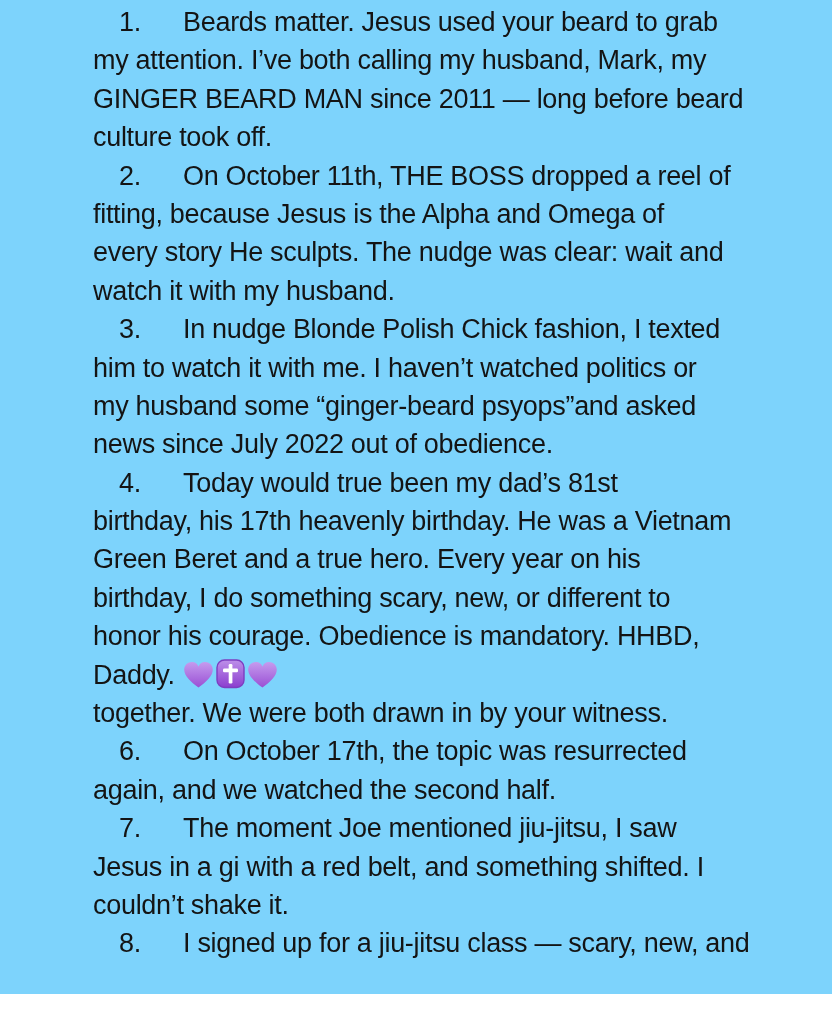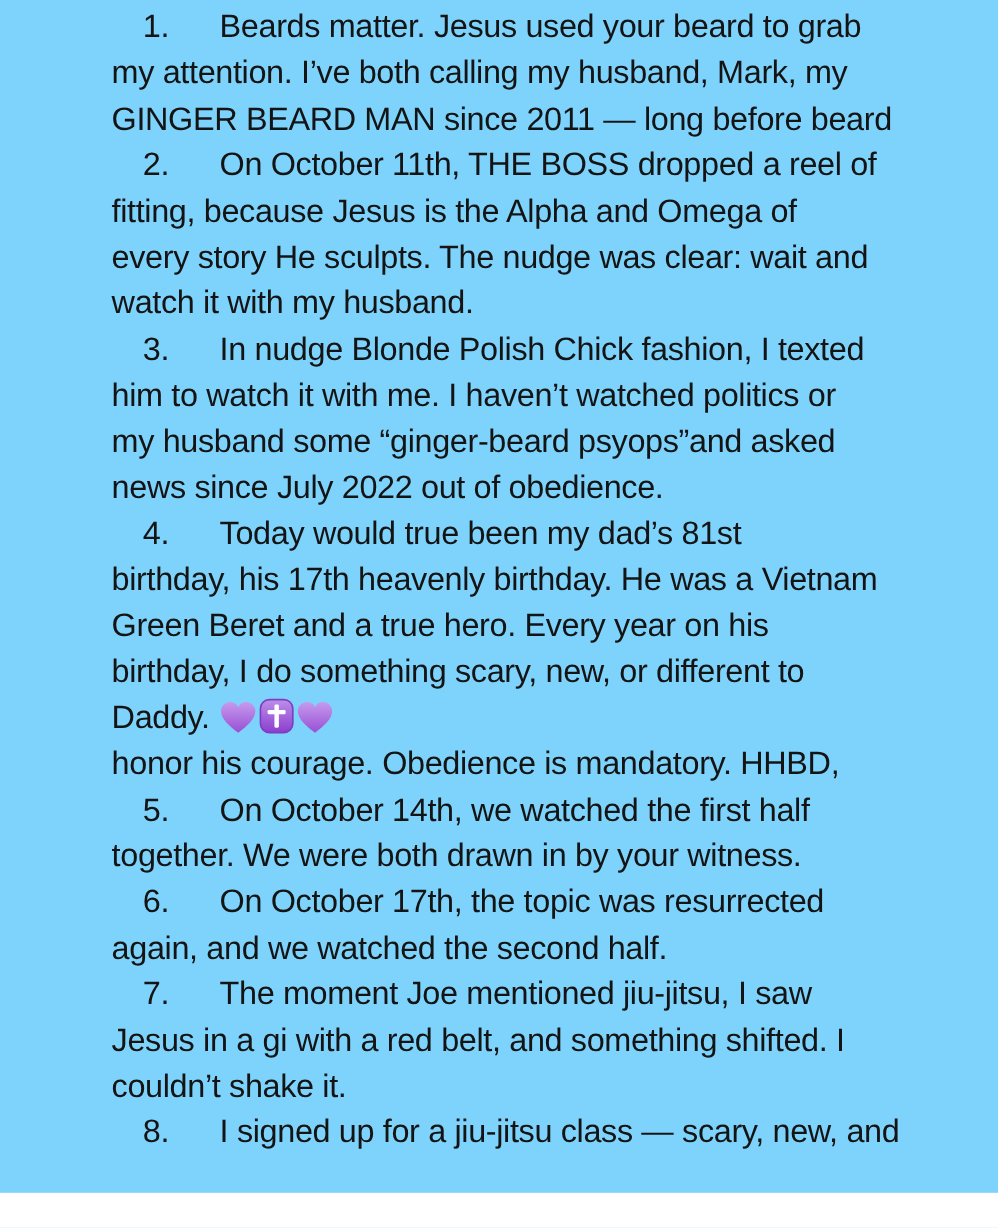--- a/index.html
+++ b/index.html
@@ -44,32 +44,34 @@
   }
 </style>
 </head>
 <body>
 
 <div class="page">
   <div id="list">
       <div class="line first"><span class="num">1.</span><span>Beards matter. Jesus used your beard to grab</span></div>
       <div class="line"><span>my attention. I’ve both calling my husband, Mark, my</span></div>
       <div class="line"><span>GINGER BEARD MAN since 2011 — long before beard</span></div>
+      <div class="line"><span>culture took off.</span></div>
       <div class="line first"><span class="num">2.</span><span>On October 11th, THE BOSS dropped a reel of</span></div>
       <div class="line"><span>fitting, because Jesus is the Alpha and Omega of</span></div>
       <div class="line"><span>every story He sculpts. The nudge was clear: wait and</span></div>
       <div class="line"><span>watch it with my husband.</span></div>
       <div class="line first"><span class="num">3.</span><span>In nudge Blonde Polish Chick fashion, I texted</span></div>
       <div class="line"><span>him to watch it with me. I haven’t watched politics or</span></div>
       <div class="line"><span>my husband some “ginger-beard psyops”and asked</span></div>
       <div class="line"><span>news since July 2022 out of obedience.</span></div>
       <div class="line first"><span class="num">4.</span><span>Today would true been my dad’s 81st</span></div>
       <div class="line"><span>birthday, his 17th heavenly birthday. He was a Vietnam</span></div>
       <div class="line"><span>Green Beret and a true hero. Every year on his</span></div>
       <div class="line"><span>birthday, I do something scary, new, or different to</span></div>
+      <div class="line"><span>honor his courage. Obedience is mandatory. HHBD,</span></div>
       <div class="line"><span>Daddy. </span><span class="emoji"><svg width="31" height="28" viewBox="0 0 32 29">
             <defs>
               <linearGradient id="hg0" x1="0" y1="0" x2="0" y2="1">
                 <stop offset="0" stop-color="#c59bee"></stop>
                 <stop offset="1" stop-color="#9a4fd4"></stop>
               </linearGradient>
             </defs>
             <path fill="url(#hg0)" d="M16 27.5 C 8.5 22, 1.2 15.5, 1.2 9 C 1.2 4.2, 5 1, 9.2 1 C 12.6 1, 15.1 3.1, 16 5.6 C 16.9 3.1, 19.4 1, 22.8 1 C 27 1, 30.8 4.2, 30.8 9 C 30.8 15.5, 23.5 22, 16 27.5 Z"></path>
           </svg></span><span class="emoji"><svg width="29" height="31" viewBox="0 0 29 31">
             <defs>
@@ -83,22 +85,20 @@
             <rect x="7" y="10.6" width="15" height="3.7" rx="1.2" fill="#ffffff"></rect>
           </svg></span><span class="emoji"><svg width="31" height="28" viewBox="0 0 32 29">
             <defs>
               <linearGradient id="hg2" x1="0" y1="0" x2="0" y2="1">
                 <stop offset="0" stop-color="#c59bee"></stop>
                 <stop offset="1" stop-color="#9a4fd4"></stop>
               </linearGradient>
             </defs>
             <path fill="url(#hg2)" d="M16 27.5 C 8.5 22, 1.2 15.5, 1.2 9 C 1.2 4.2, 5 1, 9.2 1 C 12.6 1, 15.1 3.1, 16 5.6 C 16.9 3.1, 19.4 1, 22.8 1 C 27 1, 30.8 4.2, 30.8 9 C 30.8 15.5, 23.5 22, 16 27.5 Z"></path>
           </svg></span></div>
-      <div class="line"><span>honor his courage. Obedience is mandatory. HHBD,</span></div>
-      <div class="line first"><span class="num">5.</span><span>On October 14th, we watched the first half</span></div>
       <div class="line"><span>together. We were both drawn in by your witness.</span></div>
       <div class="line first"><span class="num">6.</span><span>On October 17th, the topic was resurrected</span></div>
       <div class="line"><span>again, and we watched the second half.</span></div>
       <div class="line first"><span class="num">7.</span><span>The moment Joe mentioned jiu-jitsu, I saw</span></div>
       <div class="line"><span>Jesus in a gi with a red belt, and something shifted. I</span></div>
       <div class="line"><span>couldn’t shake it.</span></div>
       <div class="line first"><span class="num">8.</span><span>I signed up for a jiu-jitsu class — scary, new, and</span></div>
     </div>
 </div>
 

